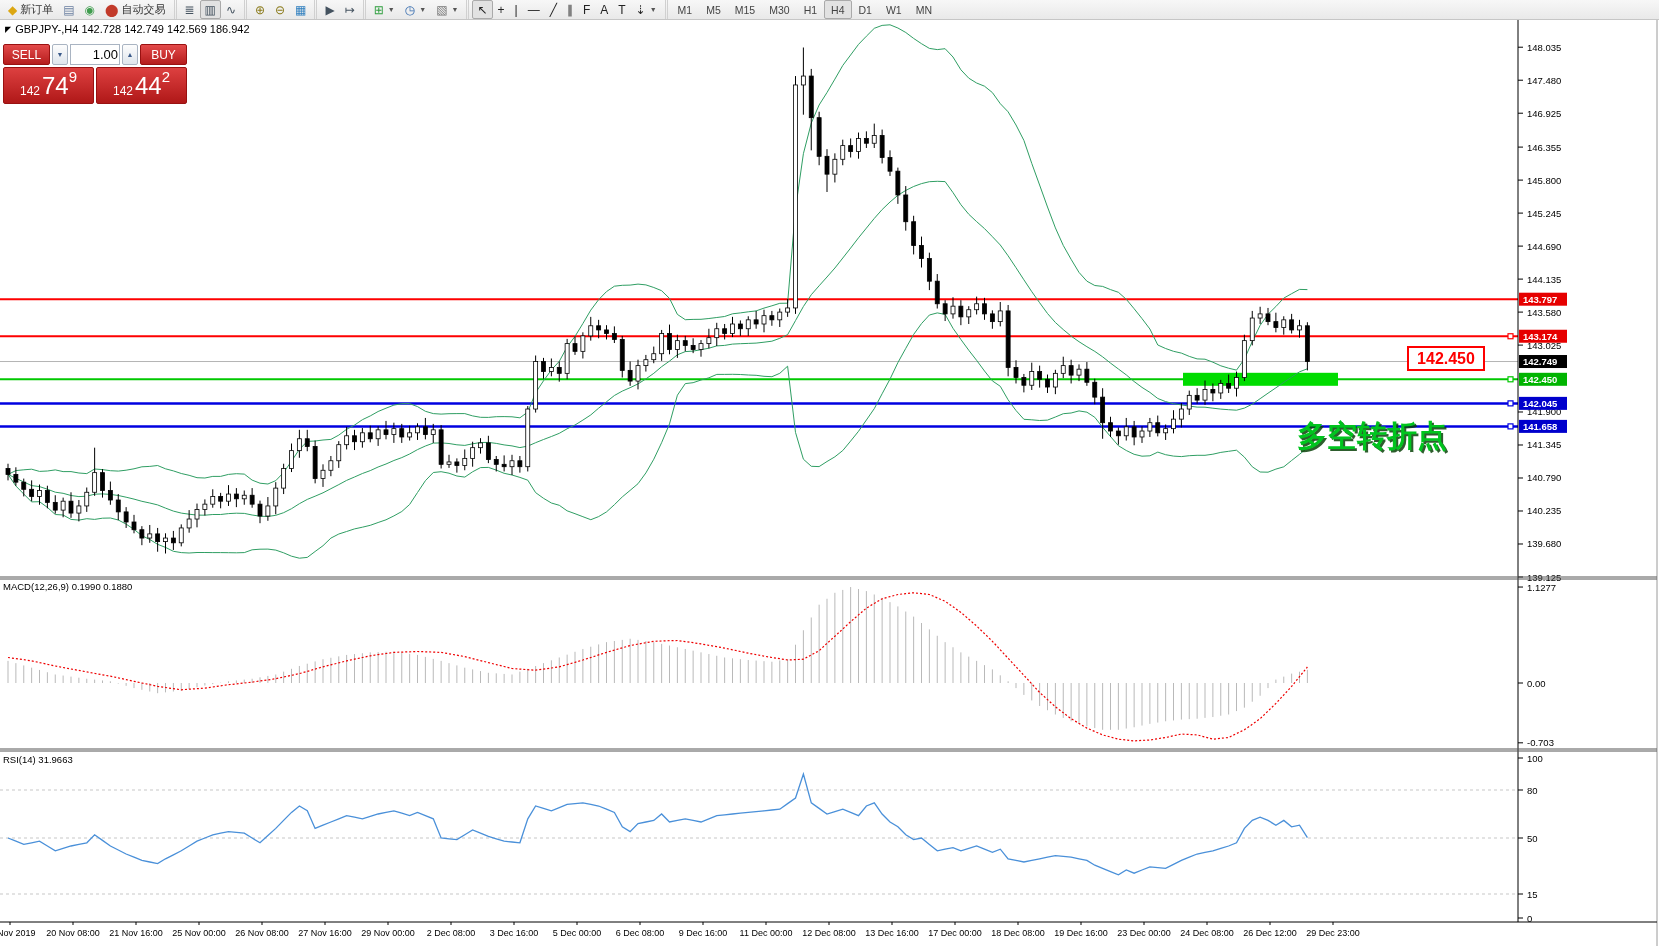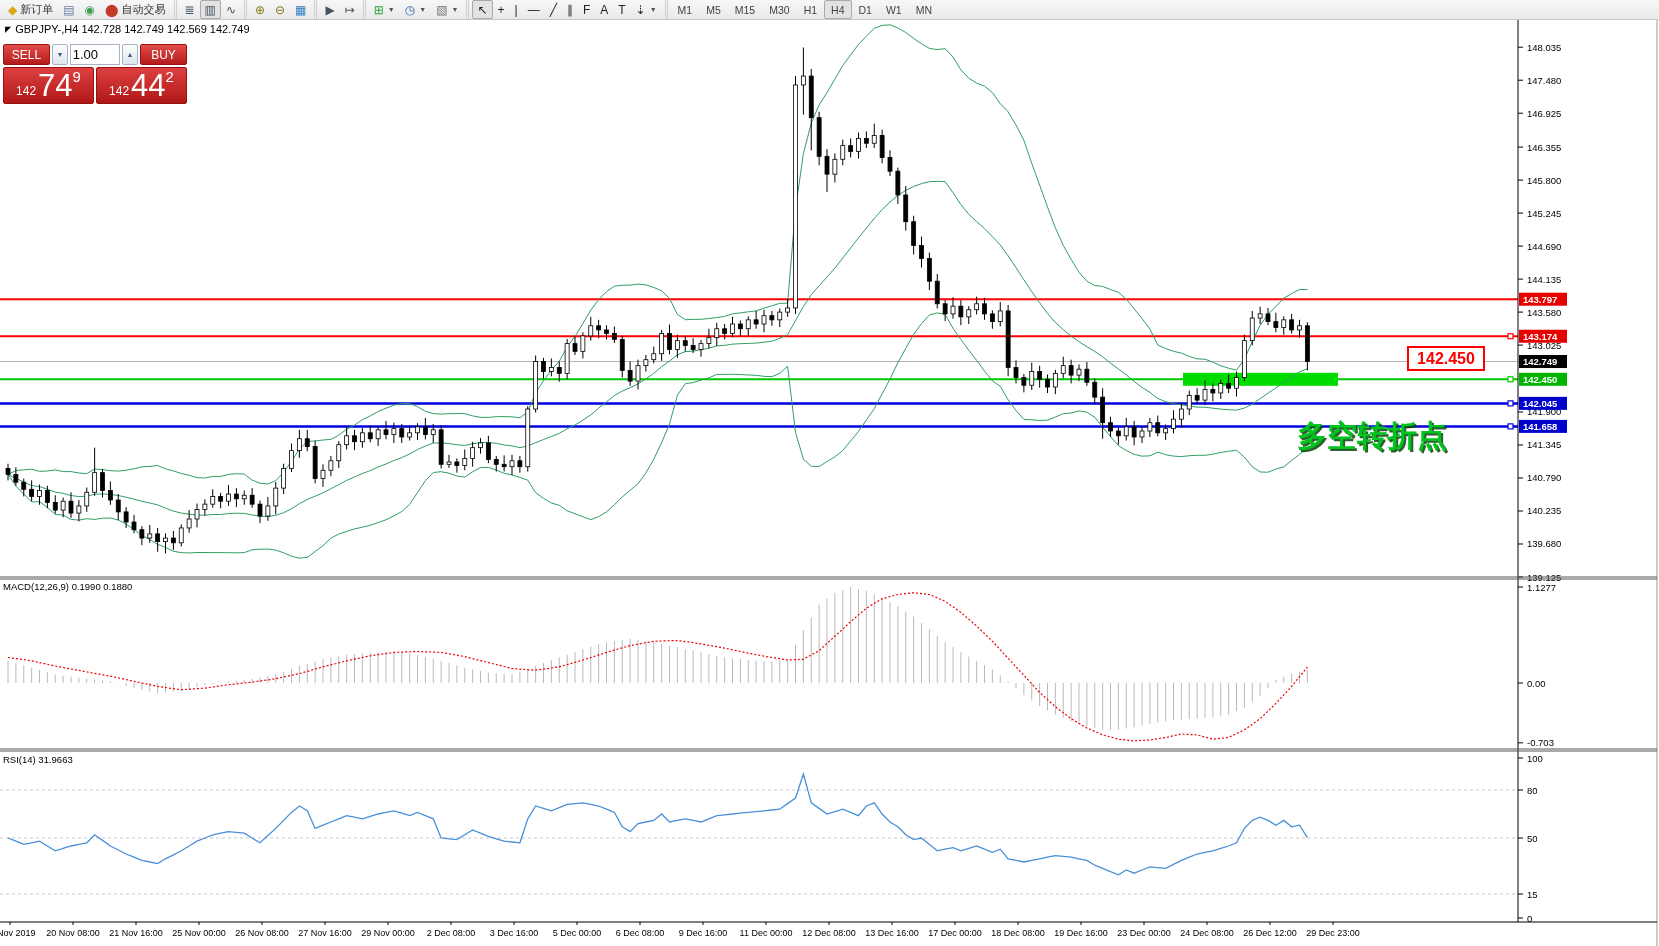--- a/index.html
+++ b/index.html
@@ -23,27 +23,27 @@
     display:flex;align-items:center;gap:4px;}
   #symline .arr{font-size:8px;}
   
   #qpanel{position:absolute;left:3px;top:44px;width:184px;z-index:25;font-family:"Liberation Sans",sans-serif;}
   .qrow1{display:flex;height:21px;gap:2px;}
   .qbtn{width:45px;background:linear-gradient(#e34a4a,#b51d1d);color:#fff;font-size:12px;
     display:flex;align-items:center;justify-content:center;border-radius:2px;border:1px solid #991111;}
   .qspin{width:14px;background:linear-gradient(#fdfdfd,#dfe5ec);border:1px solid #a9b4c2;border-radius:2px;
     display:flex;align-items:center;justify-content:center;font-size:7px;color:#3a5a8a;}
   .qvol{flex:1;background:#fff;border:1px solid #a9b4c2;display:flex;align-items:center;
-    justify-content:flex-end;padding-right:21px;font-size:13px;color:#000;}
+    justify-content:flex-end;padding-right:1px;font-size:13px;color:#000;}
   .qrow2{display:flex;gap:2px;margin-top:2px;height:37px;}
   .qprice{width:104px;background:linear-gradient(#dd4040,#b01818);border:1px solid #991111;
     border-radius:2px;color:#fff;display:flex;align-items:flex-end;justify-content:center;
     padding-bottom:2px;overflow:hidden;}
   .qp-sm{font-size:12px;line-height:20px;margin-right:2px;}
-  .qp-big{font-size:31px;line-height:31px;}
+  .qp-big{font-size:24px;line-height:31px;}
   .qp-sup{font-size:15px;line-height:15px;align-self:flex-start;margin-top:1px;}
   
   .pane-label{position:absolute;left:3px;font-size:9.5px;color:#000;z-index:20;}
   svg text{font-family:"Liberation Sans",sans-serif;}
 </style>
 </head>
 <body>
 <div id="app">
 
   <div id="toolbar">
@@ -823,21 +823,21 @@
         <text x="1207" y="936" font-size="9" fill="#000" text-anchor="middle">24 Dec 08:00</text>
         <line x1="1270" y1="922" x2="1270" y2="925" stroke="#000" stroke-width="1"></line>
         <text x="1270" y="936" font-size="9" fill="#000" text-anchor="middle">26 Dec 12:00</text>
         <line x1="1333" y1="922" x2="1333" y2="925" stroke="#000" stroke-width="1"></line>
         <text x="1333" y="936" font-size="9" fill="#000" text-anchor="middle">29 Dec 23:00</text>
       </g>
     </svg>
 
   <div id="symline">
     <span class="arr">◤</span>
-    <span>GBPJPY-,H4  142.728 142.749 142.569 142.749</span>
+    <span>GBPJPY-,H4  142.728 142.749 142.569 186.942</span>
   </div>
 
   <div id="qpanel">
     <div class="qrow1">
       <div class="qbtn">SELL</div>
       <div class="qspin">▼</div>
       <div class="qvol">1.00</div>
       <div class="qspin">▲</div>
       <div class="qbtn">BUY</div>
     </div>

